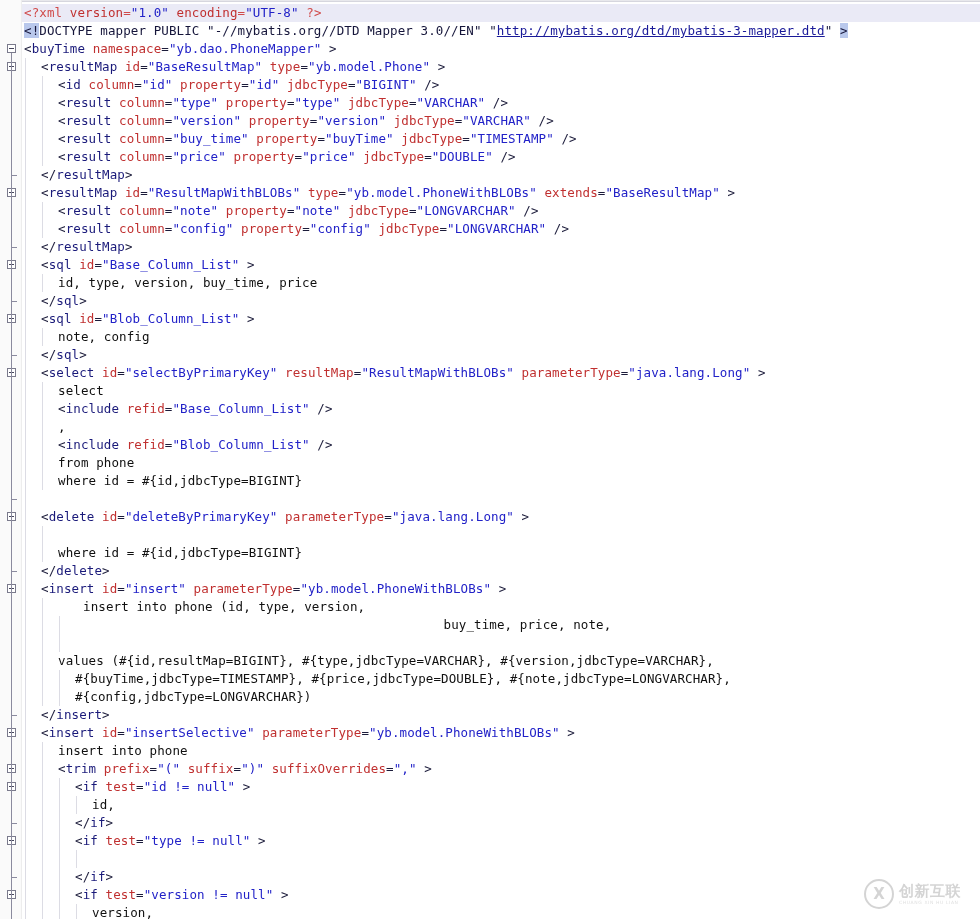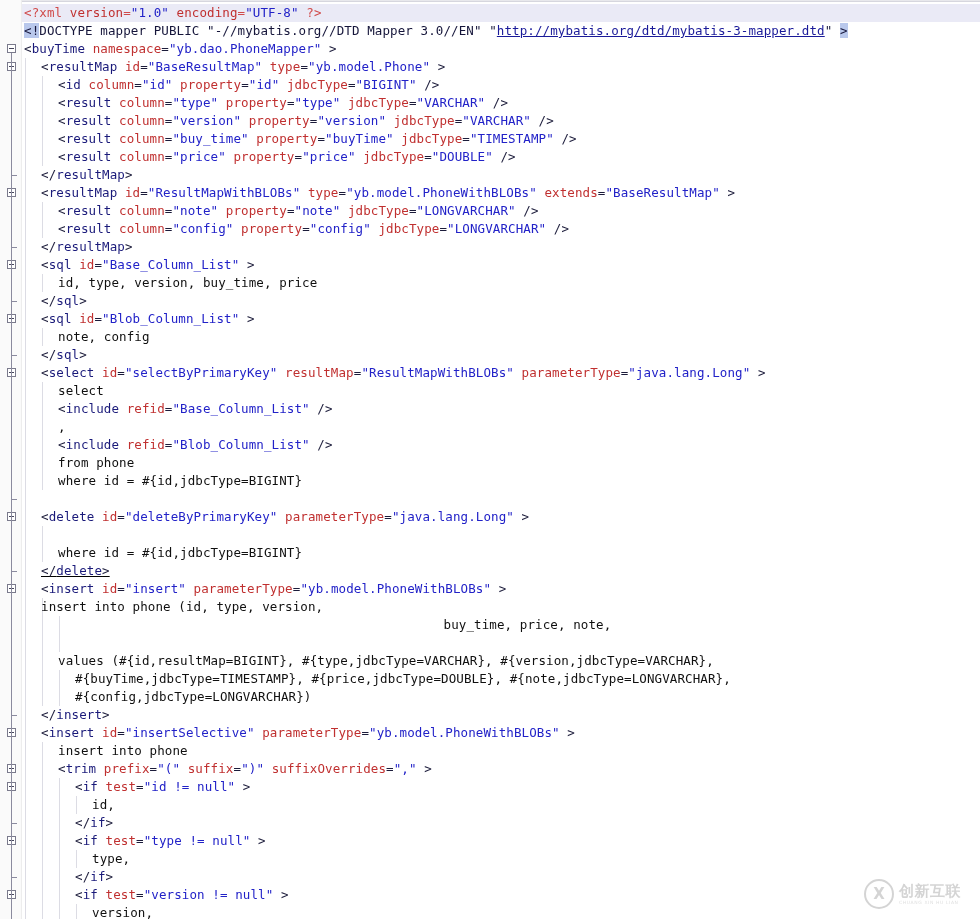--- a/index.html
+++ b/index.html
@@ -234,36 +234,35 @@
       <div class="line" style="top: 346px;"><span class="txt" style="padding-left: 41px;"><span class="punc">&lt;/</span><span class="tag">sql</span><span class="punc">&gt;</span></span></div>
       <div class="line" style="top: 364px;"><span class="txt" style="padding-left: 41px;"><span class="punc">&lt;</span><span class="tag">select</span><span class="punc"> </span><span class="attr">id</span><span class="punc">=</span><span class="val">"selectByPrimaryKey"</span><span class="punc"> </span><span class="attr">resultMap</span><span class="punc">=</span><span class="val">"ResultMapWithBLOBs"</span><span class="punc"> </span><span class="attr">parameterType</span><span class="punc">=</span><span class="val">"java.lang.Long"</span><span class="punc"> &gt;</span></span></div>
       <div class="line" style="top: 382px;"><span class="txt" style="padding-left: 58px;"><span class="text">select</span></span></div>
       <div class="line" style="top: 400px;"><span class="txt" style="padding-left: 58px;"><span class="punc">&lt;</span><span class="tag">include</span><span class="punc"> </span><span class="attr">refid</span><span class="punc">=</span><span class="val">"Base_Column_List"</span><span class="punc"> /&gt;</span></span></div>
       <div class="line" style="top: 418px;"><span class="txt" style="padding-left: 58px;"><span class="text">,</span></span></div>
       <div class="line" style="top: 436px;"><span class="txt" style="padding-left: 58px;"><span class="punc">&lt;</span><span class="tag">include</span><span class="punc"> </span><span class="attr">refid</span><span class="punc">=</span><span class="val">"Blob_Column_List"</span><span class="punc"> /&gt;</span></span></div>
       <div class="line" style="top: 454px;"><span class="txt" style="padding-left: 58px;"><span class="text">from phone</span></span></div>
       <div class="line" style="top: 472px;"><span class="txt" style="padding-left: 58px;"><span class="text">where id = #{id,jdbcType=BIGINT}</span></span></div>
       <div class="line" style="top: 508px;"><span class="txt" style="padding-left: 41px;"><span class="punc">&lt;</span><span class="tag">delete</span><span class="punc"> </span><span class="attr">id</span><span class="punc">=</span><span class="val">"deleteByPrimaryKey"</span><span class="punc"> </span><span class="attr">parameterType</span><span class="punc">=</span><span class="val">"java.lang.Long"</span><span class="punc"> &gt;</span></span></div>
       <div class="line" style="top: 544px;"><span class="txt" style="padding-left: 58px;"><span class="text">where id = #{id,jdbcType=BIGINT}</span></span></div>
-      <div class="line" style="top: 562px;"><span class="txt" style="padding-left: 41px; text-decoration: underline;"><span class="punc">&lt;/</span><span class="tag">delete</span><span class="punc">&gt;</span></span></div>
+      <div class="line" style="top: 562px;"><span class="txt" style="padding-left: 41px;"><span class="punc">&lt;/</span><span class="tag">delete</span><span class="punc">&gt;</span></span></div>
       <div class="line" style="top: 580px;"><span class="txt" style="padding-left: 41px;"><span class="punc">&lt;</span><span class="tag">insert</span><span class="punc"> </span><span class="attr">id</span><span class="punc">=</span><span class="val">"insert"</span><span class="punc"> </span><span class="attr">parameterType</span><span class="punc">=</span><span class="val">"yb.model.PhoneWithBLOBs"</span><span class="punc"> &gt;</span></span></div>
-      <div class="line" style="top: 598px;"><span class="txt" style="padding-left: 41px;"><span class="text">insert into phone (id, type, version,</span></span></div>
+      <div class="line" style="top: 598px;"><span class="txt" style="padding-left: 70px; margin-left: 13px;"><span class="text">insert into phone (id, type, version,</span></span></div>
       <div class="line" style="top: 616px; text-align: center;"><span class="txt" style="padding-left: 75px;"><span class="text">buy_time, price, note,</span></span></div>
       <div class="line" style="top: 652px;"><span class="txt" style="padding-left: 58px;"><span class="text">values (#{id,resultMap=BIGINT}, #{type,jdbcType=VARCHAR}, #{version,jdbcType=VARCHAR},</span></span></div>
       <div class="line" style="top: 670px;"><span class="txt" style="padding-left: 75px;"><span class="text">#{buyTime,jdbcType=TIMESTAMP}, #{price,jdbcType=DOUBLE}, #{note,jdbcType=LONGVARCHAR},</span></span></div>
       <div class="line" style="top: 688px;"><span class="txt" style="padding-left: 75px;"><span class="text">#{config,jdbcType=LONGVARCHAR})</span></span></div>
       <div class="line" style="top: 706px;"><span class="txt" style="padding-left: 41px;"><span class="punc">&lt;/</span><span class="tag">insert</span><span class="punc">&gt;</span></span></div>
       <div class="line" style="top: 724px;"><span class="txt" style="padding-left: 41px;"><span class="punc">&lt;</span><span class="tag">insert</span><span class="punc"> </span><span class="attr">id</span><span class="punc">=</span><span class="val">"insertSelective"</span><span class="punc"> </span><span class="attr">parameterType</span><span class="punc">=</span><span class="val">"yb.model.PhoneWithBLOBs"</span><span class="punc"> &gt;</span></span></div>
       <div class="line" style="top: 742px;"><span class="txt" style="padding-left: 58px;"><span class="text">insert into phone</span></span></div>
       <div class="line" style="top: 760px;"><span class="txt" style="padding-left: 58px;"><span class="punc">&lt;</span><span class="tag">trim</span><span class="punc"> </span><span class="attr">prefix</span><span class="punc">=</span><span class="val">"("</span><span class="punc"> </span><span class="attr">suffix</span><span class="punc">=</span><span class="val">")"</span><span class="punc"> </span><span class="attr">suffixOverrides</span><span class="punc">=</span><span class="val">","</span><span class="punc"> &gt;</span></span></div>
       <div class="line" style="top: 778px;"><span class="txt" style="padding-left: 75px;"><span class="punc">&lt;</span><span class="tag">if</span><span class="punc"> </span><span class="attr">test</span><span class="punc">=</span><span class="val">"id != null"</span><span class="punc"> &gt;</span></span></div>
       <div class="line" style="top: 796px;"><span class="txt" style="padding-left: 92px;"><span class="text">id,</span></span></div>
       <div class="line" style="top: 814px;"><span class="txt" style="padding-left: 75px;"><span class="punc">&lt;/</span><span class="tag">if</span><span class="punc">&gt;</span></span></div>
       <div class="line" style="top: 832px;"><span class="txt" style="padding-left: 75px;"><span class="punc">&lt;</span><span class="tag">if</span><span class="punc"> </span><span class="attr">test</span><span class="punc">=</span><span class="val">"type != null"</span><span class="punc"> &gt;</span></span></div>
-      <div class="line" style="top: 850px;"><span class="txt" style="padding-left: 92px;"><span class="text">type,</span></span></div>
       <div class="line" style="top: 868px;"><span class="txt" style="padding-left: 75px;"><span class="punc">&lt;/</span><span class="tag">if</span><span class="punc">&gt;</span></span></div>
       <div class="line" style="top: 886px;"><span class="txt" style="padding-left: 75px;"><span class="punc">&lt;</span><span class="tag">if</span><span class="punc"> </span><span class="attr">test</span><span class="punc">=</span><span class="val">"version != null"</span><span class="punc"> &gt;</span></span></div>
       <div class="line" style="top: 904px;"><span class="txt" style="padding-left: 92px;"><span class="text">version,</span></span></div>
     </div>
 
   <div id="watermark">
     <div class="wm-mark"></div>
     <div class="wm-text">
       <div class="wm-cn">创新互联</div>
       <div class="wm-py">CHUANG XIN HU LIAN</div>

